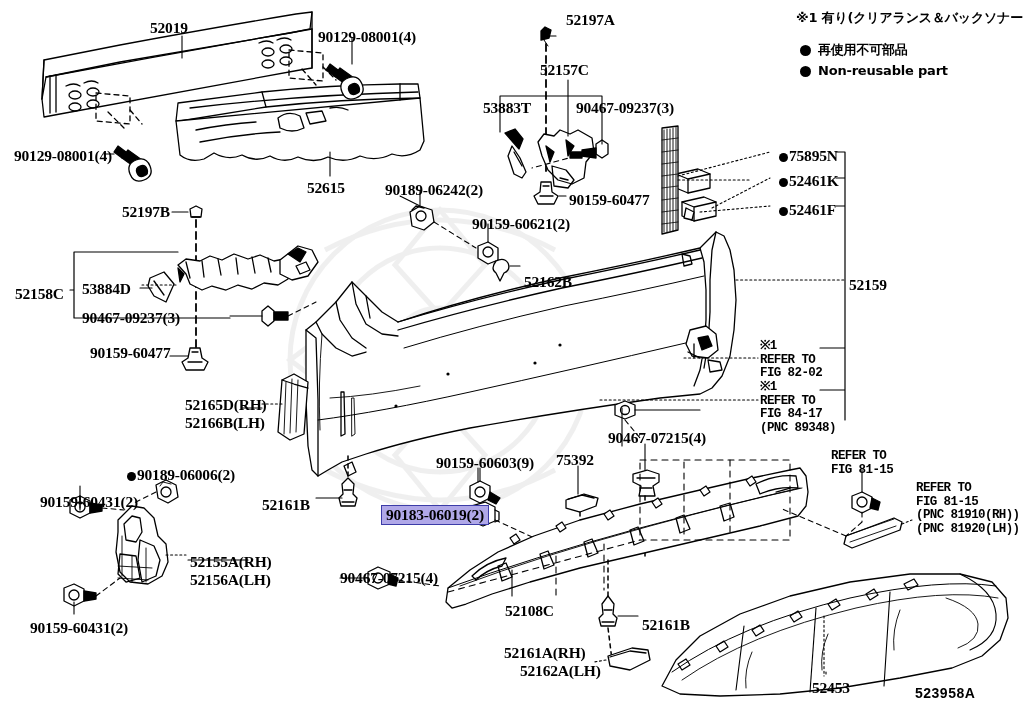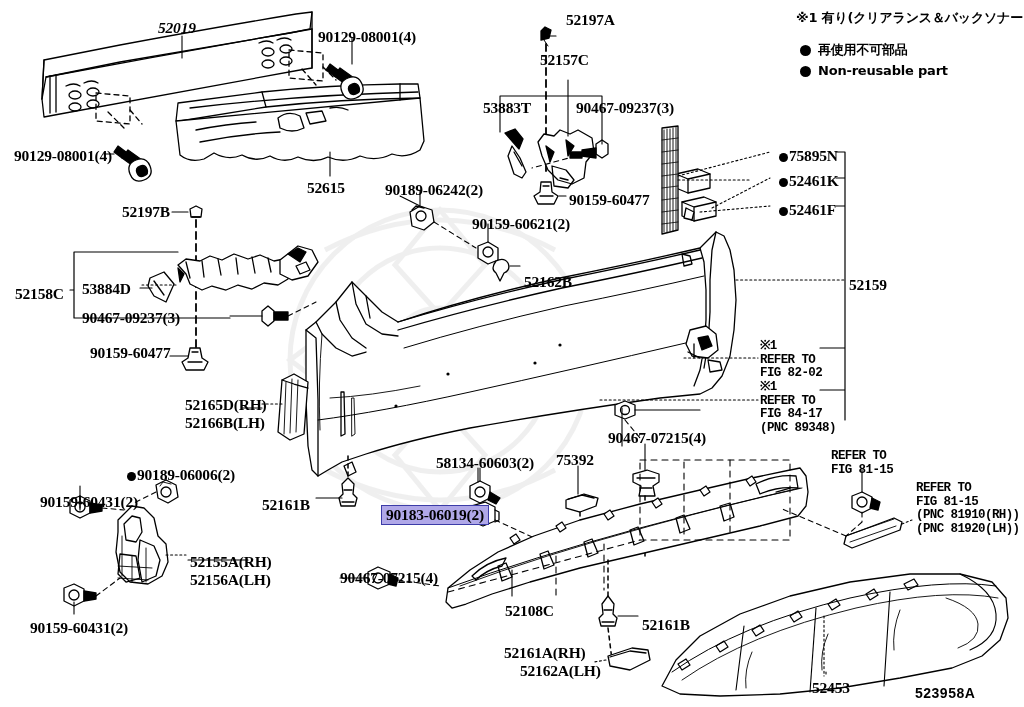--- a/index.html
+++ b/index.html
@@ -535,46 +535,46 @@
     </g>
   </svg>
 
   <div class="lbl jp" style="left:796px;top:10px;">※1 有り(クリアランス＆バックソナー)</div>
   <div class="legend-dot" style="left:800px;top:45px;"></div>
   <div class="lbl jp" style="left:818px;top:42px;">再使用不可部品</div>
   <div class="legend-dot" style="left:800px;top:66px;"></div>
   <div class="lbl jp" style="left:818px;top:63px;">Non-reusable part</div>
 
   <div id="labels">
-      <div class="lbl" style="left: 158px; top: 20px; font-style: italic;">52019</div>
+      <div class="lbl" style="left: 150px; top: 20px;">52019</div>
       <div class="lbl" style="left: 318px; top: 29px;">90129-08001(4)</div>
       <div class="lbl" style="left: 14px; top: 148px;">90129-08001(4)</div>
       <div class="lbl" style="left: 307px; top: 180px;">52615</div>
       <div class="lbl" style="left: 566px; top: 12px;">52197A</div>
-      <div class="lbl" style="left: 540px; top: 52px;">52157C</div>
+      <div class="lbl" style="left: 540px; top: 62px;">52157C</div>
       <div class="lbl" style="left: 483px; top: 100px;">53883T</div>
       <div class="lbl" style="left: 576px; top: 100px;">90467-09237(3)</div>
       <div class="lbl" style="left: 569px; top: 192px;">90159-60477</div>
       <div class="lbl" style="left: 385px; top: 182px;">90189-06242(2)</div>
       <div class="lbl" style="left: 440px; top: 216px; padding-left: 32px;">90159-60621(2)</div>
       <div class="lbl" style="left: 524px; top: 274px;">52162B</div>
       <div class="lbl" style="left: 122px; top: 204px; font-family: Liberation Serif, serif;">52197B</div>
       <div class="lbl" style="left: 15px; top: 286px;">52158C</div>
       <div class="lbl" style="left: 82px; top: 281px;">53884D</div>
       <div class="lbl" style="left: 82px; top: 310px;">90467-09237(3)</div>
       <div class="lbl" style="left: 90px; top: 345px;">90159-60477</div>
       <div class="lbl" style="left: 185px; top: 397px;">52165D(RH)</div>
       <div class="lbl" style="left: 185px; top: 415px;">52166B(LH)</div>
       <div class="lbl" style="left: 127px; top: 467px;"><span class="dot"></span><span>90189-06006(2)</span></div>
       <div class="lbl" style="left: 40px; top: 494px;">90159-60431(2)</div>
       <div class="lbl" style="left: 190px; top: 554px;">52155A(RH)</div>
       <div class="lbl" style="left: 190px; top: 572px;">52156A(LH)</div>
       <div class="lbl" style="left: 30px; top: 620px;">90159-60431(2)</div>
       <div class="lbl" style="left: 262px; top: 497px;">52161B</div>
-      <div class="lbl" style="left: 436px; top: 455px;">58134-60603(2)</div>
+      <div class="lbl" style="left: 436px; top: 455px;">90159-60603(9)</div>
       <div class="lbl" style="left: 556px; top: 452px;">75392</div>
       <div class="lbl" style="left: 608px; top: 430px;">90467-07215(4)</div>
       <div class="lbl" style="left: 340px; top: 570px;">90467-07215(4)</div>
       <div class="lbl" style="left: 505px; top: 603px;">52108C</div>
       <div class="lbl" style="left: 642px; top: 617px;">52161B</div>
       <div class="lbl" style="left: 504px; top: 645px;">52161A(RH)</div>
       <div class="lbl" style="left: 520px; top: 663px;">52162A(LH)</div>
       <div class="lbl" style="left: 812px; top: 680px;">52453</div>
       <div class="lbl" style="left: 849px; top: 277px; text-align: center;">52159</div>
       <div class="lbl" style="left: 779px; top: 148px;"><span class="dot"></span><span>75895N</span></div>

